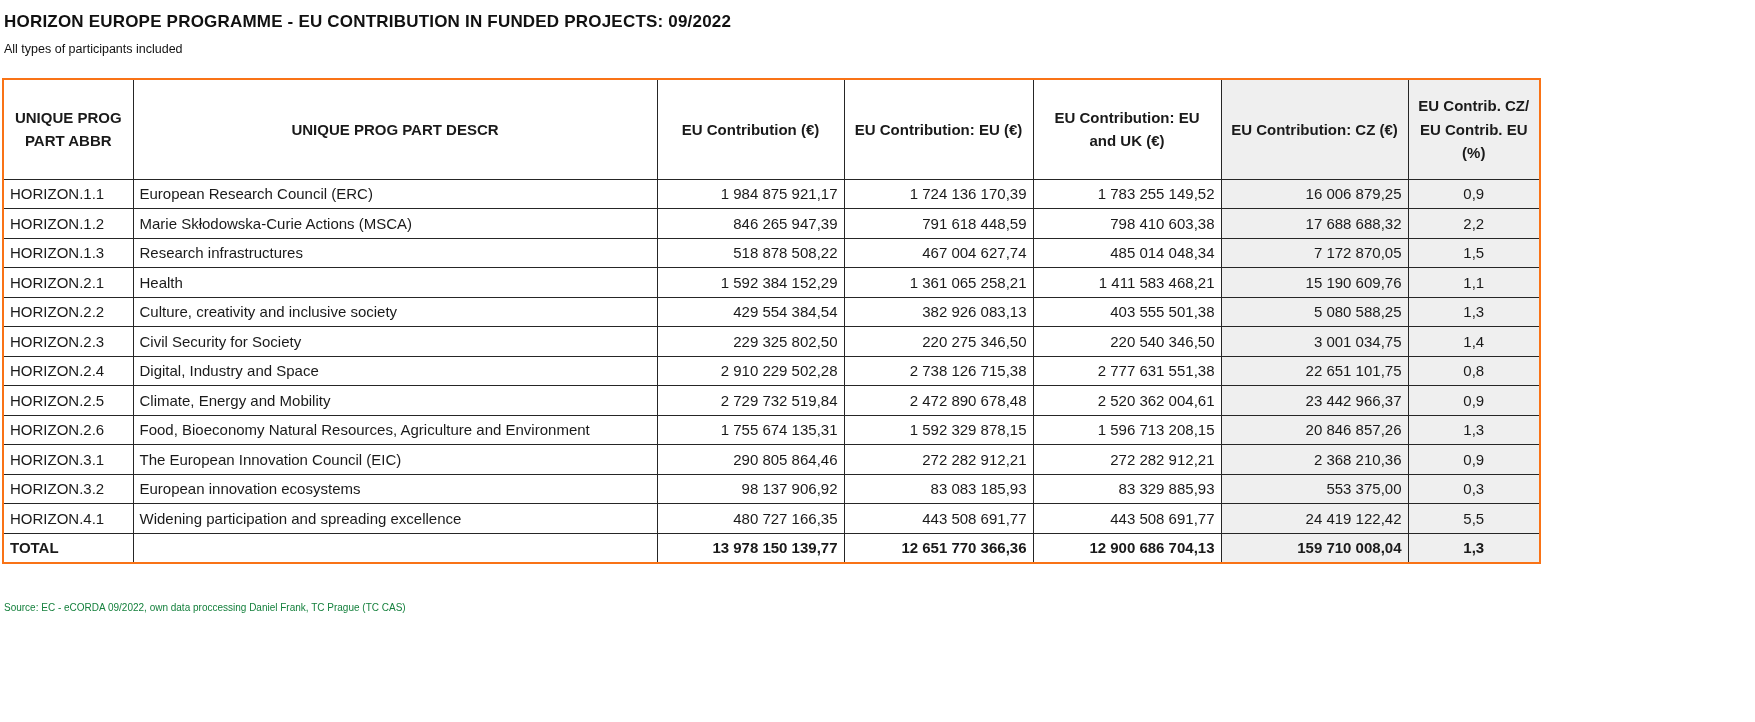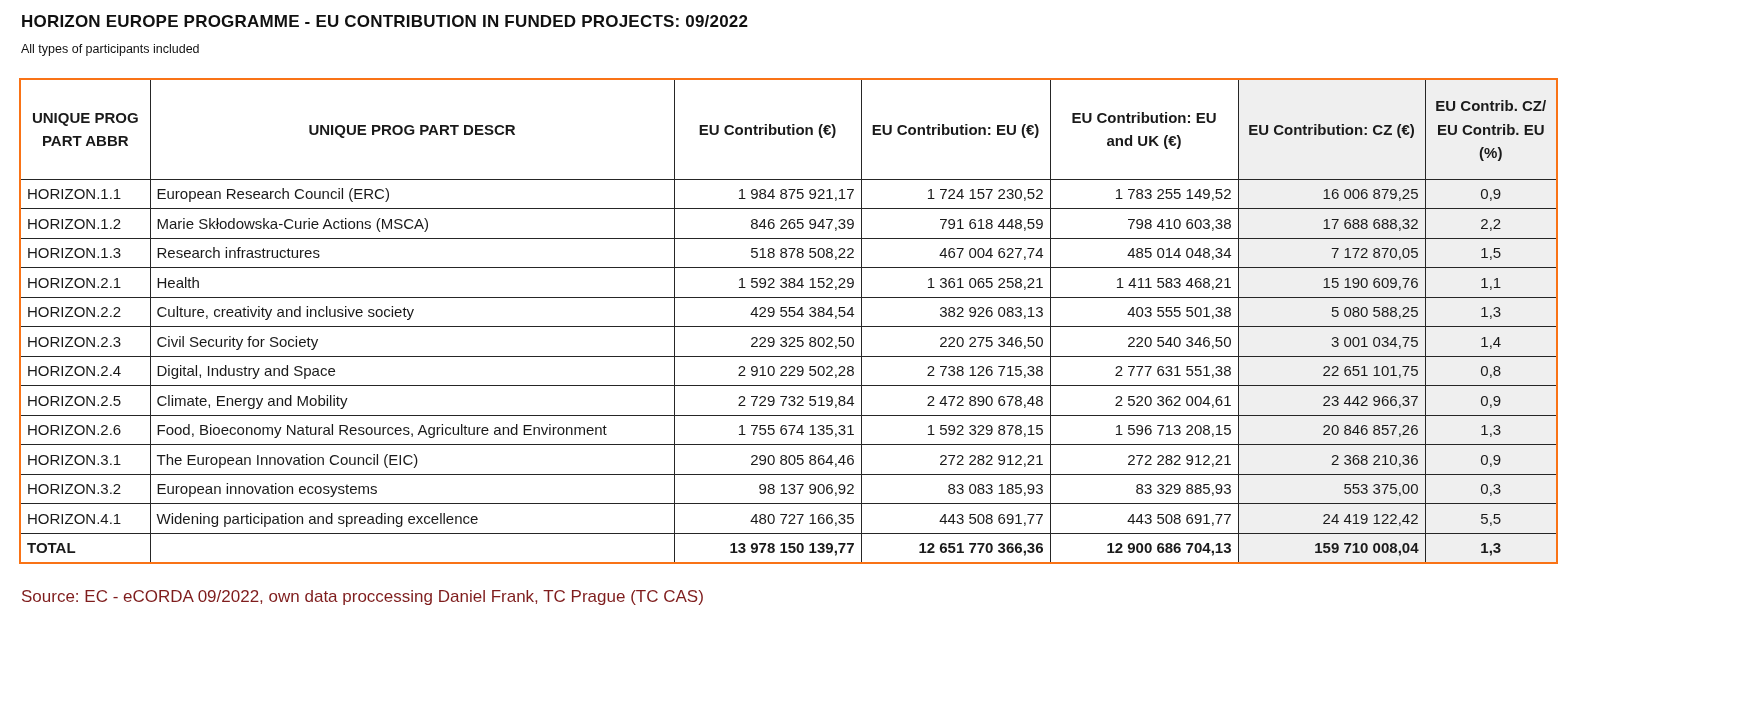--- a/index.html
+++ b/index.html
@@ -4,21 +4,21 @@
 <style>
   * { box-sizing: border-box; margin: 0; padding: 0; }
   html, body {
     background: #ffffff;
     width: 1755px;
     height: 722px;
     overflow: hidden;
     font-family: "Liberation Sans", sans-serif;
     color: #1a1a1a;
   }
-  .page { padding: 12px 0 0 21px; }
+  .page { padding: 12px 0 0 4px; }
 
   .page-title {
     font-size: 17px;
     font-weight: bold;
     letter-spacing: 0.2px;
     color: #111;
   }
   .page-subtitle {
     font-size: 12.5px;
     margin-top: 10px;
@@ -66,23 +66,23 @@
 
   .cell-left   { text-align: left; }
   .cell-right  { text-align: right; }
   .cell-center { text-align: center; }
 
   .col-gray { background: #efefef; }
 
   .total-row td { font-weight: bold; }
 
   .source-note {
-    font-size: 17px;
-    margin-top: 23px;
-    color: #7f1d1d;
+    font-size: 10px;
+    margin-top: 38px;
+    color: #15803d;
   }
 </style>
 </head>
 <body>
 
 <div class="page">
 
   <div class="page-title">HORIZON EUROPE PROGRAMME - EU CONTRIBUTION IN FUNDED PROJECTS: 09/2022</div>
   <div class="page-subtitle">All types of participants included</div>
 
@@ -96,21 +96,21 @@
         <th class="col-euuk">EU Contribution: EU and UK (€)</th>
         <th class="col-cz col-gray">EU Contribution: CZ (€)</th>
         <th class="col-ratio col-gray">EU Contrib. CZ/ EU Contrib. EU (%)</th>
       </tr>
     </thead>
     <tbody id="table-body">
         <tr>
     <td class="col-abbr cell-left">HORIZON.1.1</td>
     <td class="col-descr cell-left">European Research Council (ERC)</td>
     <td class="col-eu cell-right">1 984 875 921,17</td>
-    <td class="col-eueu cell-right">1 724 157 230,52</td>
+    <td class="col-eueu cell-right">1 724 136 170,39</td>
     <td class="col-euuk cell-right">1 783 255 149,52</td>
     <td class="col-cz cell-right col-gray">16 006 879,25</td>
     <td class="col-ratio cell-center col-gray">0,9</td>
   </tr>
         <tr>
     <td class="col-abbr cell-left">HORIZON.1.2</td>
     <td class="col-descr cell-left">Marie Skłodowska-Curie Actions (MSCA)</td>
     <td class="col-eu cell-right">846 265 947,39</td>
     <td class="col-eueu cell-right">791 618 448,59</td>
     <td class="col-euuk cell-right">798 410 603,38</td>

